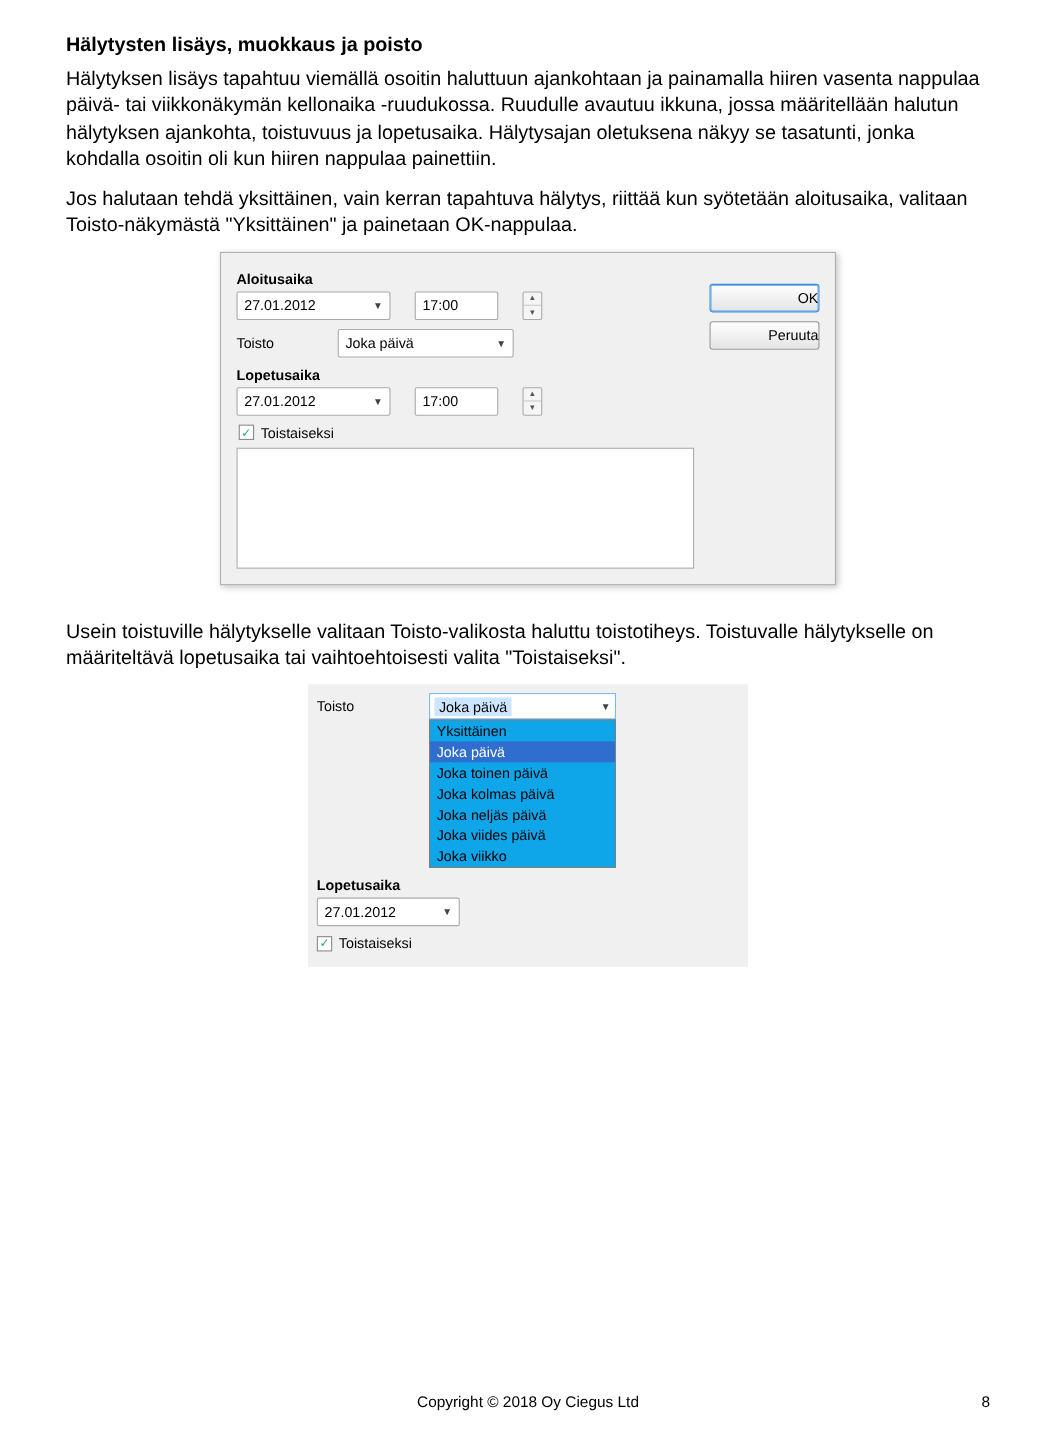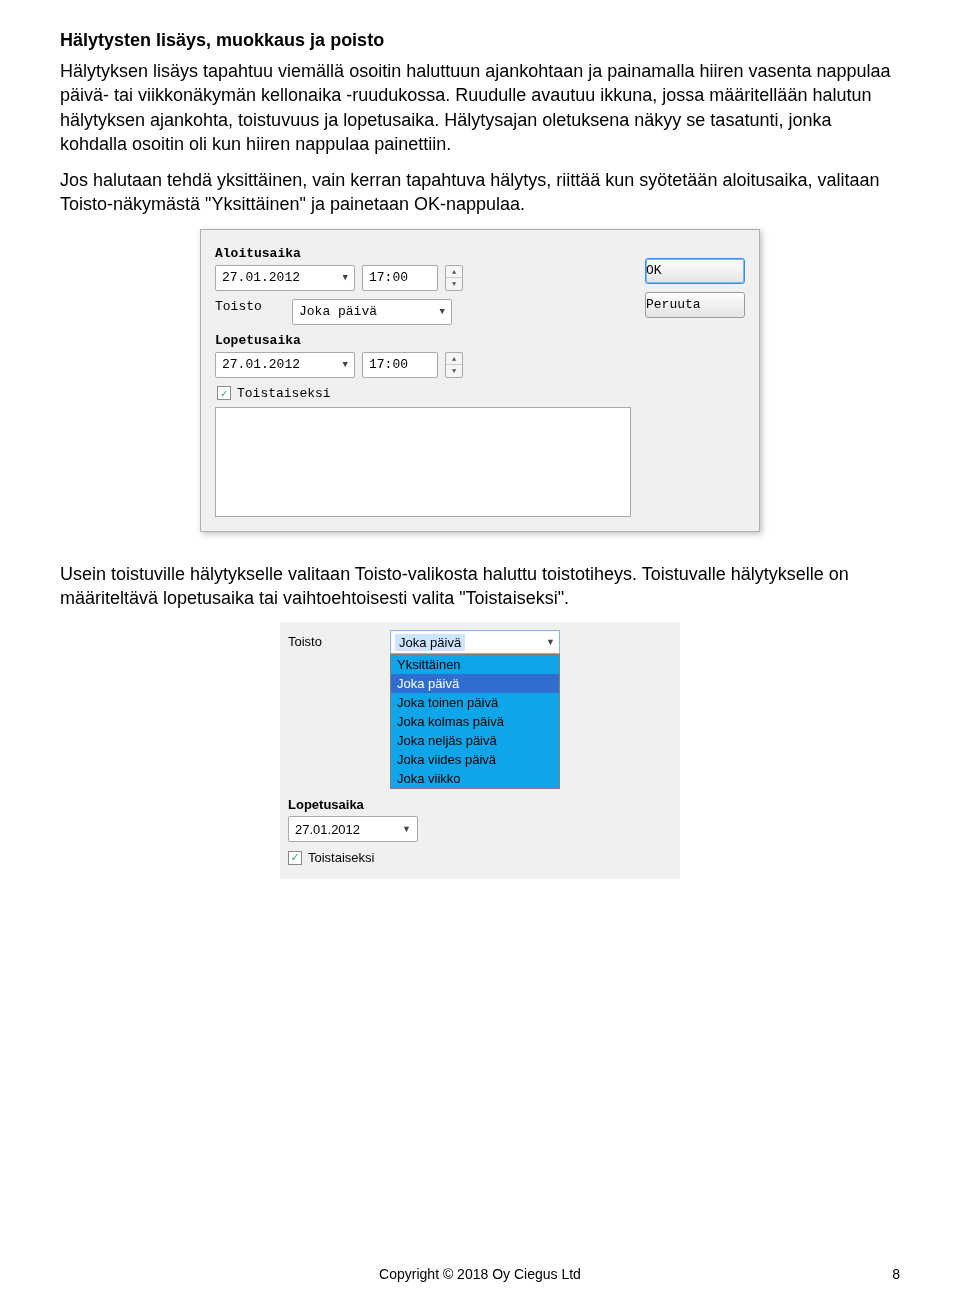--- a/index.html
+++ b/index.html
@@ -43,25 +43,25 @@
   }
   .close-btn {
     width: 44px; height:22px;
     background: linear-gradient(#e68,#c33);
     border:1px solid #922;
     border-radius: 3px;
     display:flex; align-items:center; justify-content:center;
     margin-right:4px;
   }
   .close-btn svg { width:12px; height:12px; }
-  .dlg-body { display:flex; padding: 10px 14px 14px 14px; gap:14px;font-family:Liberation Mono, monospace;}
+  .dlg-body { display:flex; padding: 10px 14px 14px 14px; gap:14px;}
   .dlg-left { flex:1; }
   .dlg-right { width:100px; display:flex; flex-direction:column; gap:8px; padding-top:18px;}
   .grp-label { font-weight:bold; margin:6px 0 4px 0; font-size:13px;}
-  .field-row { display:flex; gap:7px; margin:4px 0 8px 0;}
+  .field-row { display:flex; align-items:center; gap:22px; margin:4px 0 8px 0;}
   .date-box, .time-box, .select-box {
     background:#fff; border:1px solid #aaa; border-radius:2px;
     height:26px; display:flex; align-items:center; padding:0 6px;
     font-size:13px;
   }
   .date-box { width:140px; justify-content:space-between;}
   .time-box { width:76px; justify-content:flex-start;}
   .select-box { width:160px; justify-content:space-between;}
   .spinner {
     width:18px; height:26px; border:1px solid #aaa; border-radius:2px;
@@ -76,21 +76,21 @@
     width:14px; height:14px; border:1px solid #888; background:#fff;
     display:flex; align-items:center; justify-content:center; font-size:11px; color:#2a6;
   }
   .desc-area {
     width:100%; height:110px; background:#fff; border:1px solid #aaa;
     padding:4px 6px; font-size:13px;
   }
   .win-btn {
     height:26px; border:1px solid #999; border-radius:3px;
     background: linear-gradient(#fefefe,#e4e4e4);
-    font-size:13px; text-align:left; line-height:24px;
+    font-size:13px; text-align:right; line-height:24px;
   }
   .win-btn.focus { border:1px solid #3b8dde; box-shadow:0 0 0 1px #7fb8ef inset;}
   
   .snippet-wrap { display:flex; justify-content:center; }
   .snippet {
     width:400px; border:0; font-family: "Segoe UI", Tahoma, sans-serif;
     font-size:13px; background:#f0f0f0; padding:8px;
   }
   .snip-row { display:flex; align-items:flex-start; gap:10px; margin-bottom:8px;}
   .snip-label { width:92px; padding-top:4px; font-size:13px;}

